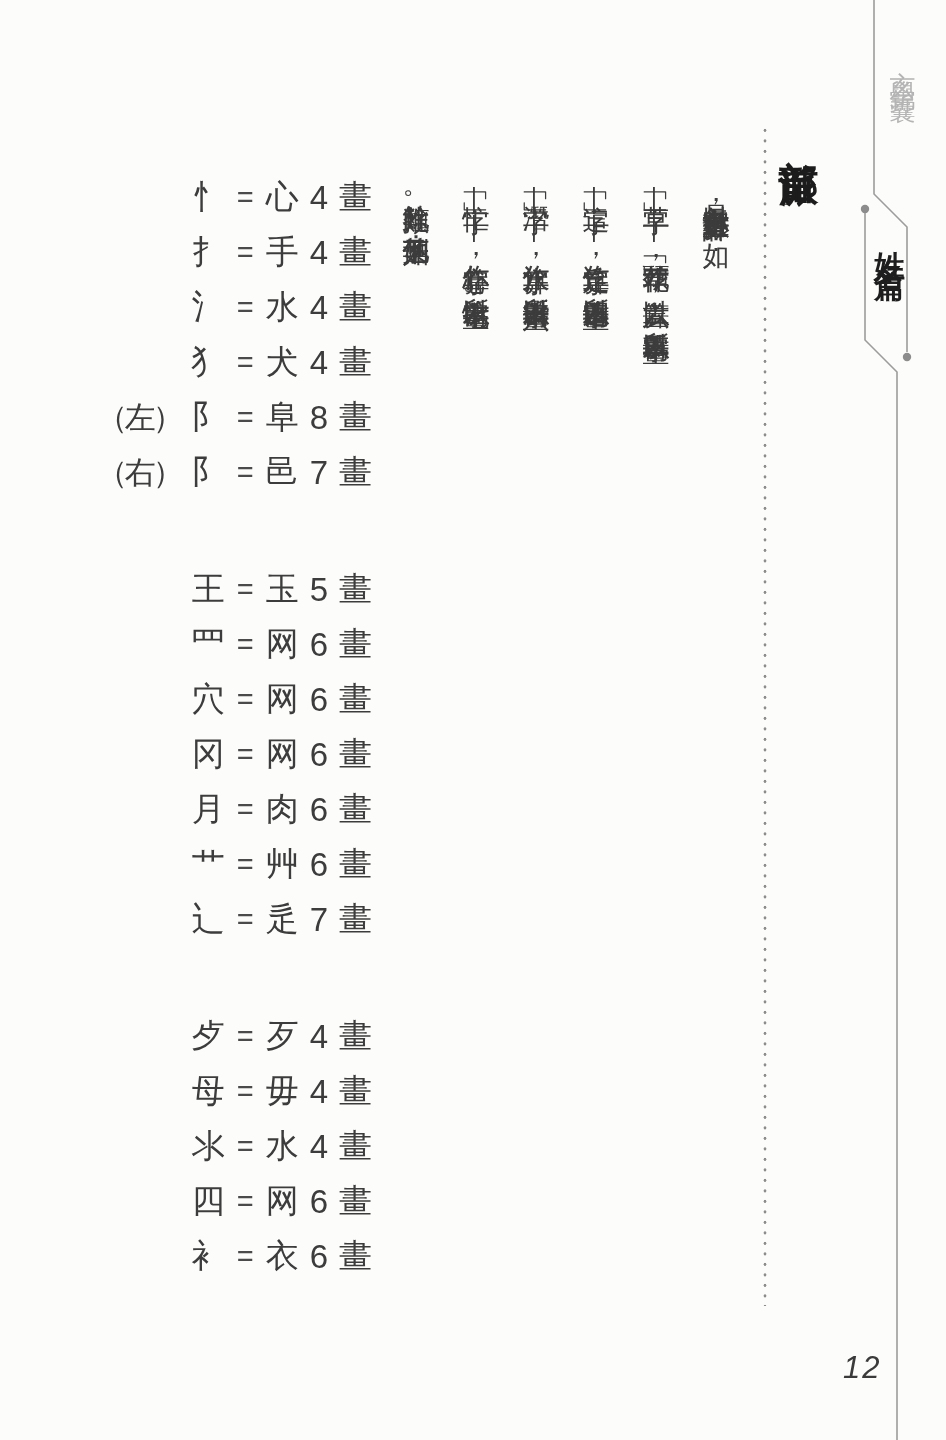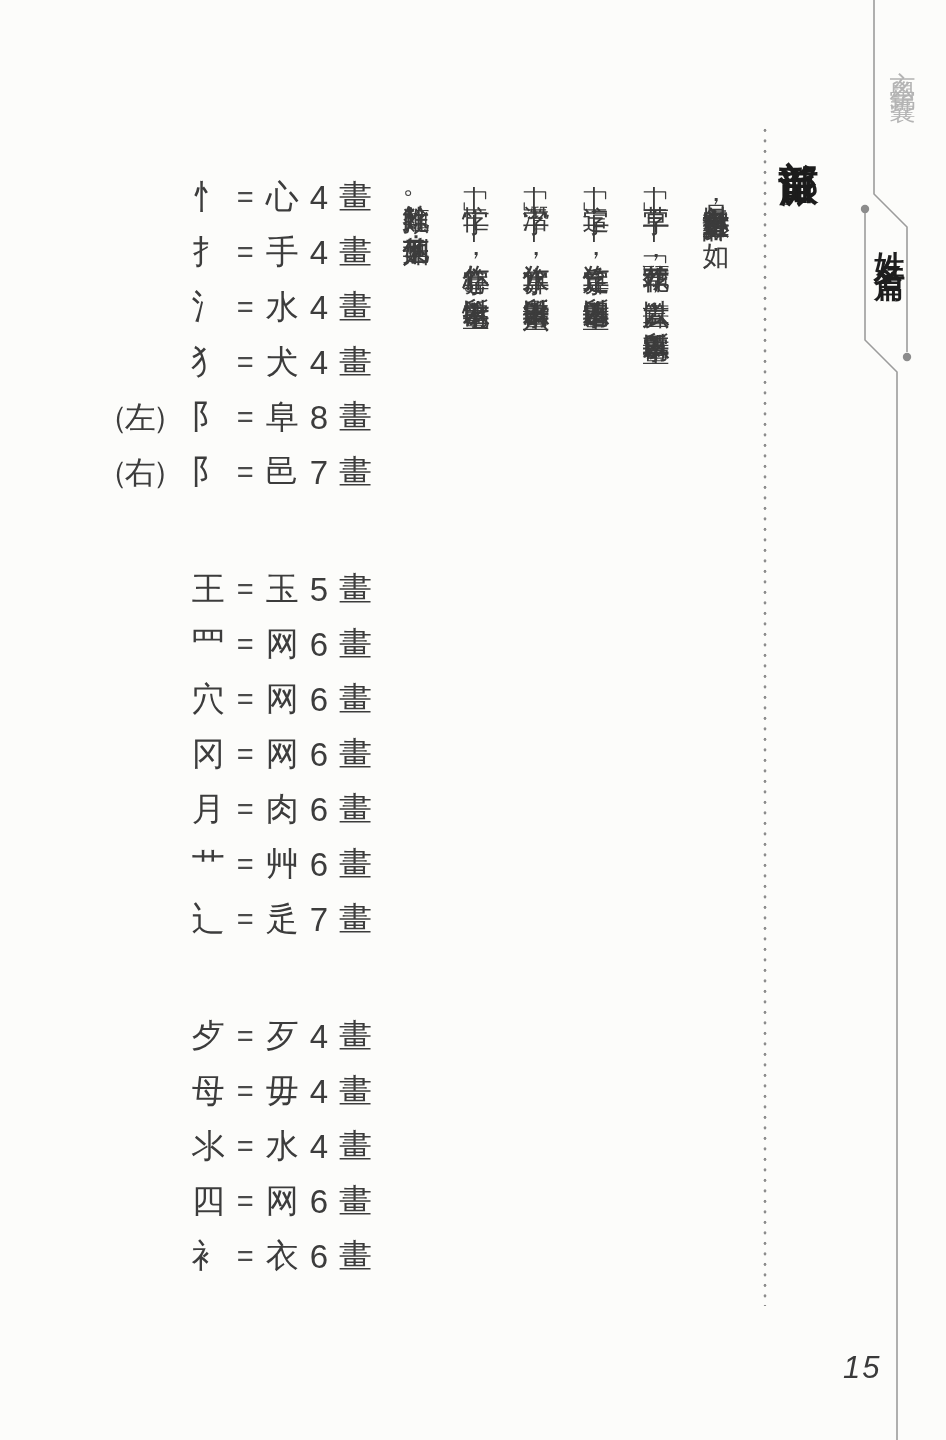--- a/index.html
+++ b/index.html
@@ -237,15 +237,15 @@
           <span>衤</span>
           <span class="equals">=</span>
           <span>衣</span>
           <span class="strokes">6</span>
           <span>畫</span>
         </div>
     </div>
 
   </div>
 
-  <div class="page-number">15</div>
+  <div class="page-number">12</div>
 
 </div>
 
 </body></html>

